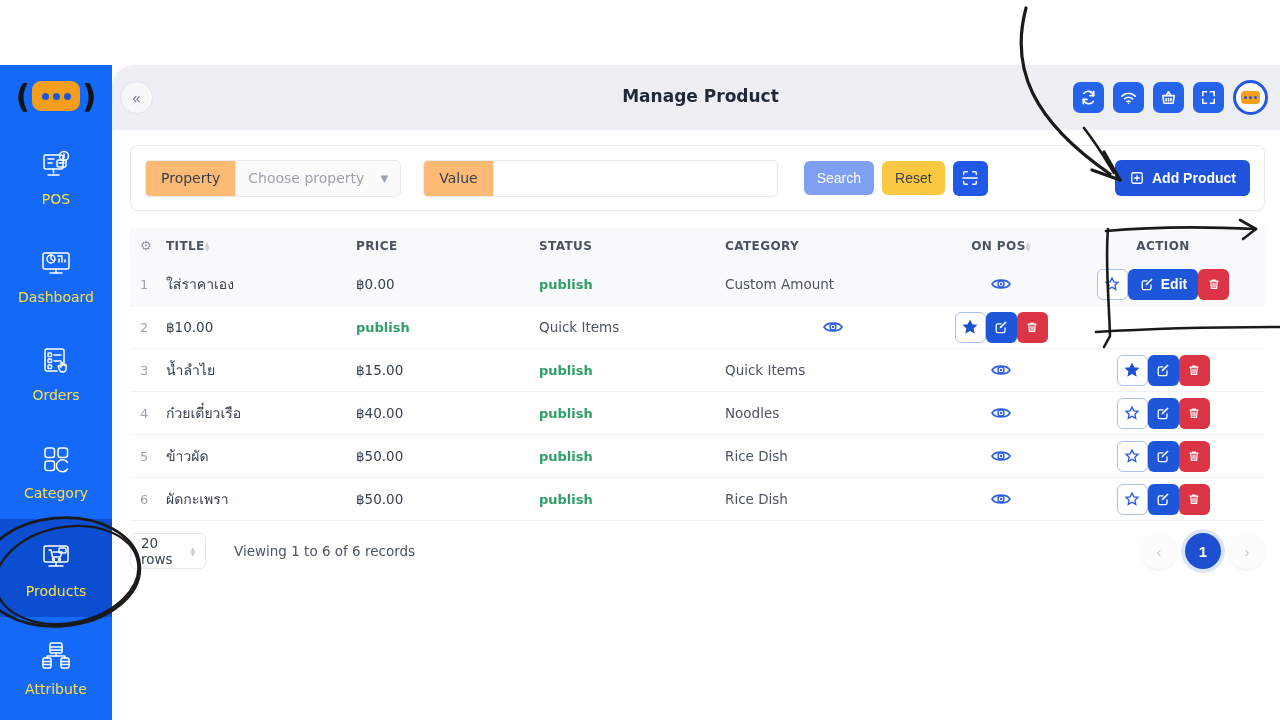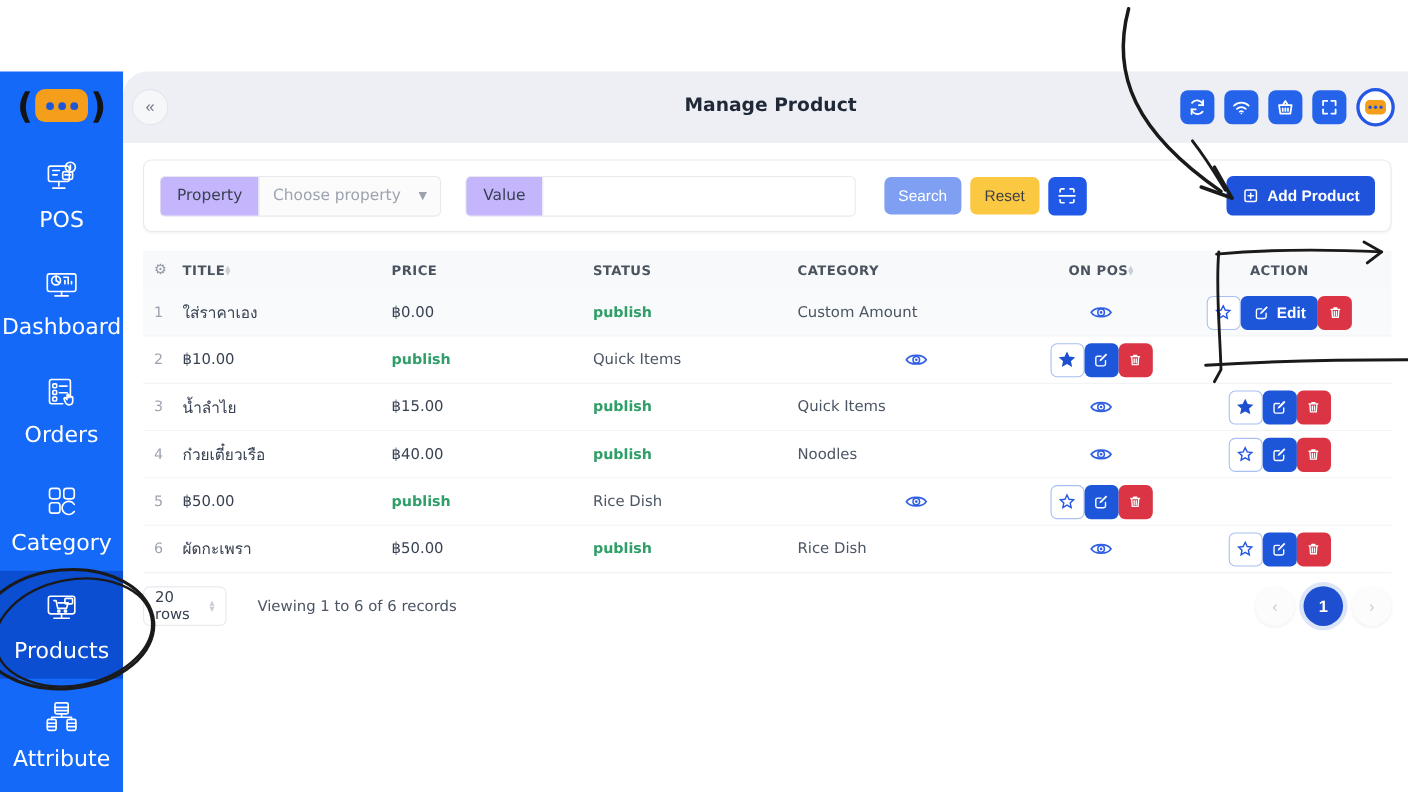--- a/index.html
+++ b/index.html
@@ -13,21 +13,21 @@
   .logo { height:62px; display:flex; align-items:center; justify-content:center; gap:2px; }
   .paren { color:#141414; font-size:32px; font-weight:800; line-height:1; }
   .logo-box { width:48px; height:30px; background:#f59e1b; border-radius:9px;
     display:flex; align-items:center; justify-content:center; gap:4px; }
   .logo-box i { width:7px; height:7px; border-radius:50%; background:#1d57d8; }
   .nav-item { height:98px; display:flex; flex-direction:column; align-items:center;
     justify-content:center; gap:7px; color:#fff; cursor:pointer; }
   .nav-item.active { background:#0b4ed1; }
   .nav-item svg { width:38px; height:38px; stroke:#fff; fill:none;
     stroke-width:1.5; stroke-linecap:round; stroke-linejoin:round; }
-  .nav-label { font-size:20px; color:#ffffff; }
+  .nav-label { font-size:14px; color:#fde047; }
 
   
   .main { position:absolute; left:112px; top:65px; right:0; bottom:0; background:#fff; }
   .topbar { position:absolute; left:0; top:0; right:0; height:65px; background:#edeff5;
     border-top-left-radius:22px; }
   .collapse-btn { position:absolute; left:8px; top:16px; width:33px; height:33px;
     border-radius:50%; background:#f6f7f9; border:1px solid #e3e5ea; color:#6b7280;
     font-size:15px; display:flex; align-items:center; justify-content:center; cursor:pointer; }
   .page-title { position:absolute; left:0; right:0; top:21px; text-align:center;
     font-size:17px; font-weight:700; color:#1f2937;padding-left:9px; }
@@ -40,21 +40,21 @@
     border:3px solid #2457e6; display:flex; align-items:center; justify-content:center; cursor:pointer; }
   .avatar-blob { width:19px; height:13px; background:#f59e1b; border-radius:4px;
     display:flex; align-items:center; justify-content:center; gap:2px; }
   .avatar-blob i { width:3px; height:3px; border-radius:50%; background:#1d57d8; }
 
   
   .filter-card { position:absolute; left:18px; right:15px; top:80px; height:66px;
     background:#fff; border:1px solid #e8eaee; border-radius:8px;
     display:flex; align-items:center; padding:0 14px; box-shadow:0 1px 2px rgba(16,24,40,.04); }
   .flabel { height:37px; display:flex; align-items:center; padding:0 15px;
-    background:#c4b5fd; border:1px solid #e8eaee; border-right:none;
+    background:#fdba74; border:1px solid #e8eaee; border-right:none;
     border-radius:5px 0 0 5px; font-size:14px; color:#374151; }
   .fselect { height:37px; width:166px; display:flex; align-items:center; justify-content:space-between;
     padding:0 12px; background:#fbfbfc; border:1px solid #e8eaee; border-radius:0 5px 5px 0;
     font-size:14px; color:#9ca3af; cursor:pointer; }
   .finput { height:37px; width:285px; border:1px solid #e8eaee; border-radius:0 5px 5px 0;
     padding:0 10px; font-size:14px; color:#374151; background:#fff; }
   .vgroup { margin-left:22px; display:flex; }
   .btn { border:none; border-radius:6px; font-size:14px; cursor:pointer;
     display:flex; align-items:center; gap:7px; }
   .btn-search { margin-left:26px; background:#7e9ff2; color:#fff; padding:9px 13px; }
@@ -419,20 +419,21 @@
           <button class="abtn del-btn">
               <svg viewBox="0 0 20 20">
                 <path d="M5 6.5h10M8.2 5h3.6M6 6.5l.7 9h6.6l.7-9M8.8 9v4.5M11.2 9v4.5"></path>
               </svg>
             </button>
         </span>
       </div>
 
       <div class="trow tbody-row">
         <span class="cell-num">5</span>
+        <span class="cell-title">ข้าวผัด</span>
         <span class="cell-price">฿50.00</span>
         <span class="cell-status">publish</span>
         <span class="cell-cat">Rice Dish</span>
         <span class="cell-eye">
           <svg viewBox="0 0 22 16">
               <path d="M2 8C5 2.8 17 2.8 20 8 17 13.2 5 13.2 2 8Z" stroke="#2f5fe3" stroke-width="1.6" fill="none"></path>
               <circle cx="11" cy="8" r="3" stroke="#2f5fe3" stroke-width="1.4" fill="none"></circle>
               <circle cx="11" cy="8" r="1.2" fill="#2f5fe3"></circle>
             </svg>
         </span>

